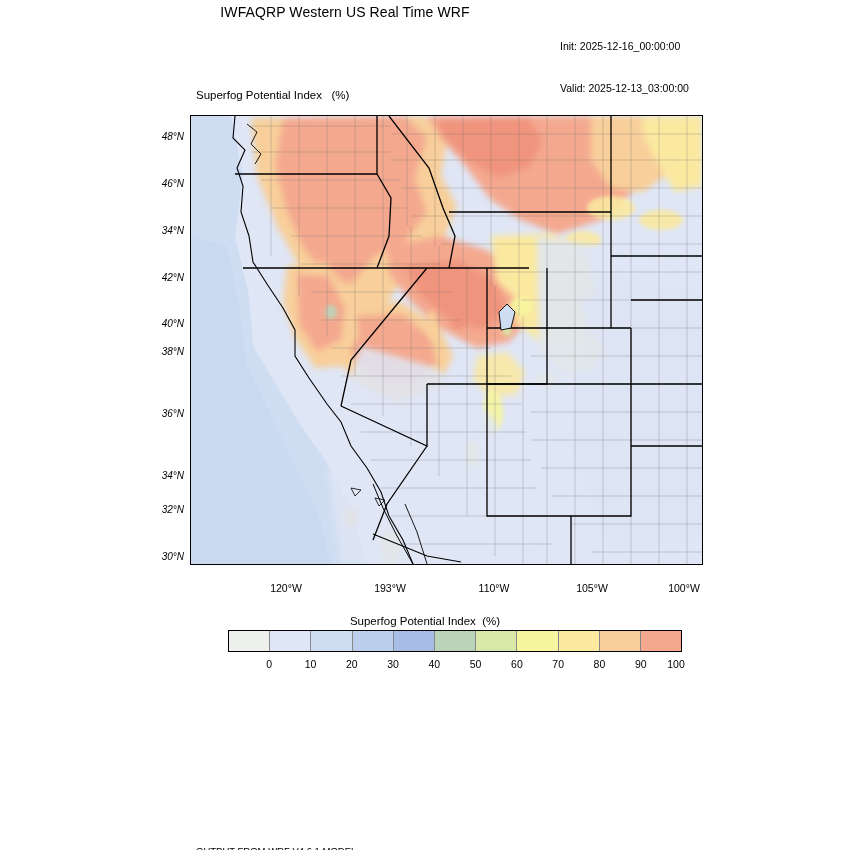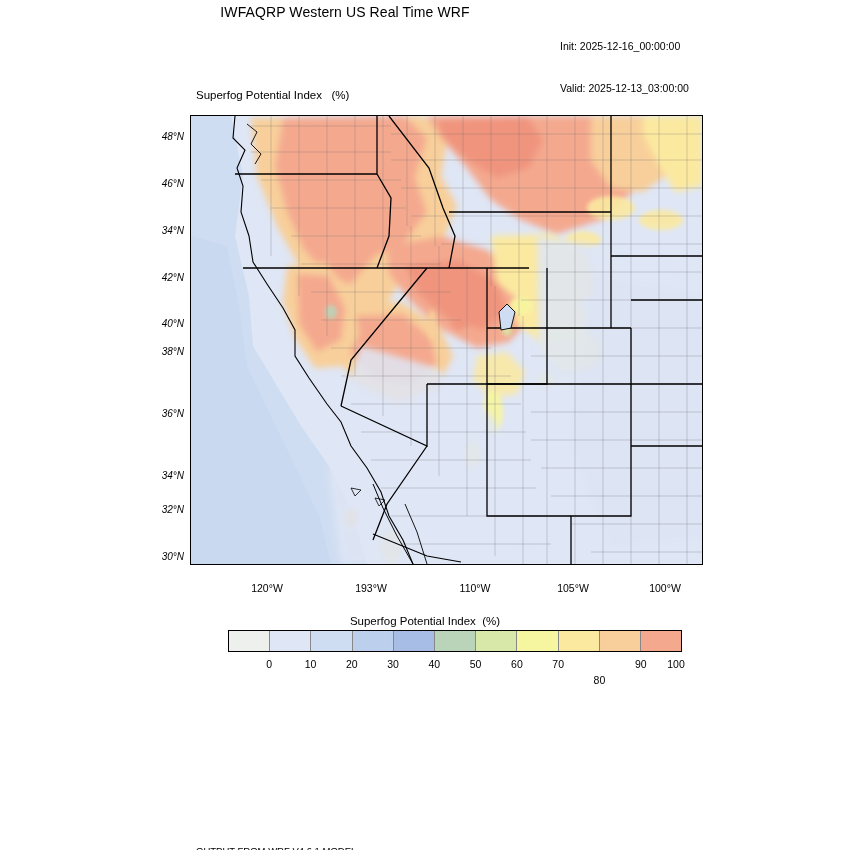--- a/index.html
+++ b/index.html
@@ -79,21 +79,21 @@
   }
   .ytick-wrap {
     position: absolute;
     left: 120px;
     top: 115px;
     width: 64px;
     height: 450px;
   }
   .xtick-wrap {
     position: absolute;
-    left: 185px;
+    left: 204px;
     top: 570px;
     width: 513px;
     height: 24px;
   }
   .xtick {
     position: absolute;
     top: 12px;
     font-size: 10.5px;
     transform: translateX(-50%);
     white-space: nowrap;
@@ -339,21 +339,21 @@
     </div>
   <div class="cb-labels" id="cb-labels">
       <div class="cb-label" style="left: 41.2727px;">0</div>
       <div class="cb-label" style="left: 82.5455px;">10</div>
       <div class="cb-label" style="left: 123.818px;">20</div>
       <div class="cb-label" style="left: 165.091px;">30</div>
       <div class="cb-label" style="left: 206.364px;">40</div>
       <div class="cb-label" style="left: 247.636px;">50</div>
       <div class="cb-label" style="left: 288.909px;">60</div>
       <div class="cb-label" style="left: 330.182px;">70</div>
-      <div class="cb-label" style="left: 371.455px; margin-top: 16px;">80</div>
+      <div class="cb-label" style="left: 371.455px;">80</div>
       <div class="cb-label" style="left: 412.727px; text-align: right;">90</div>
       <div class="cb-label" style="left: 448px;">100</div>
     </div>
 
   <div class="footer">
     <div>OUTPUT FROM WRF V4.6.1 MODEL</div>
     
   </div>
 
 </div>

